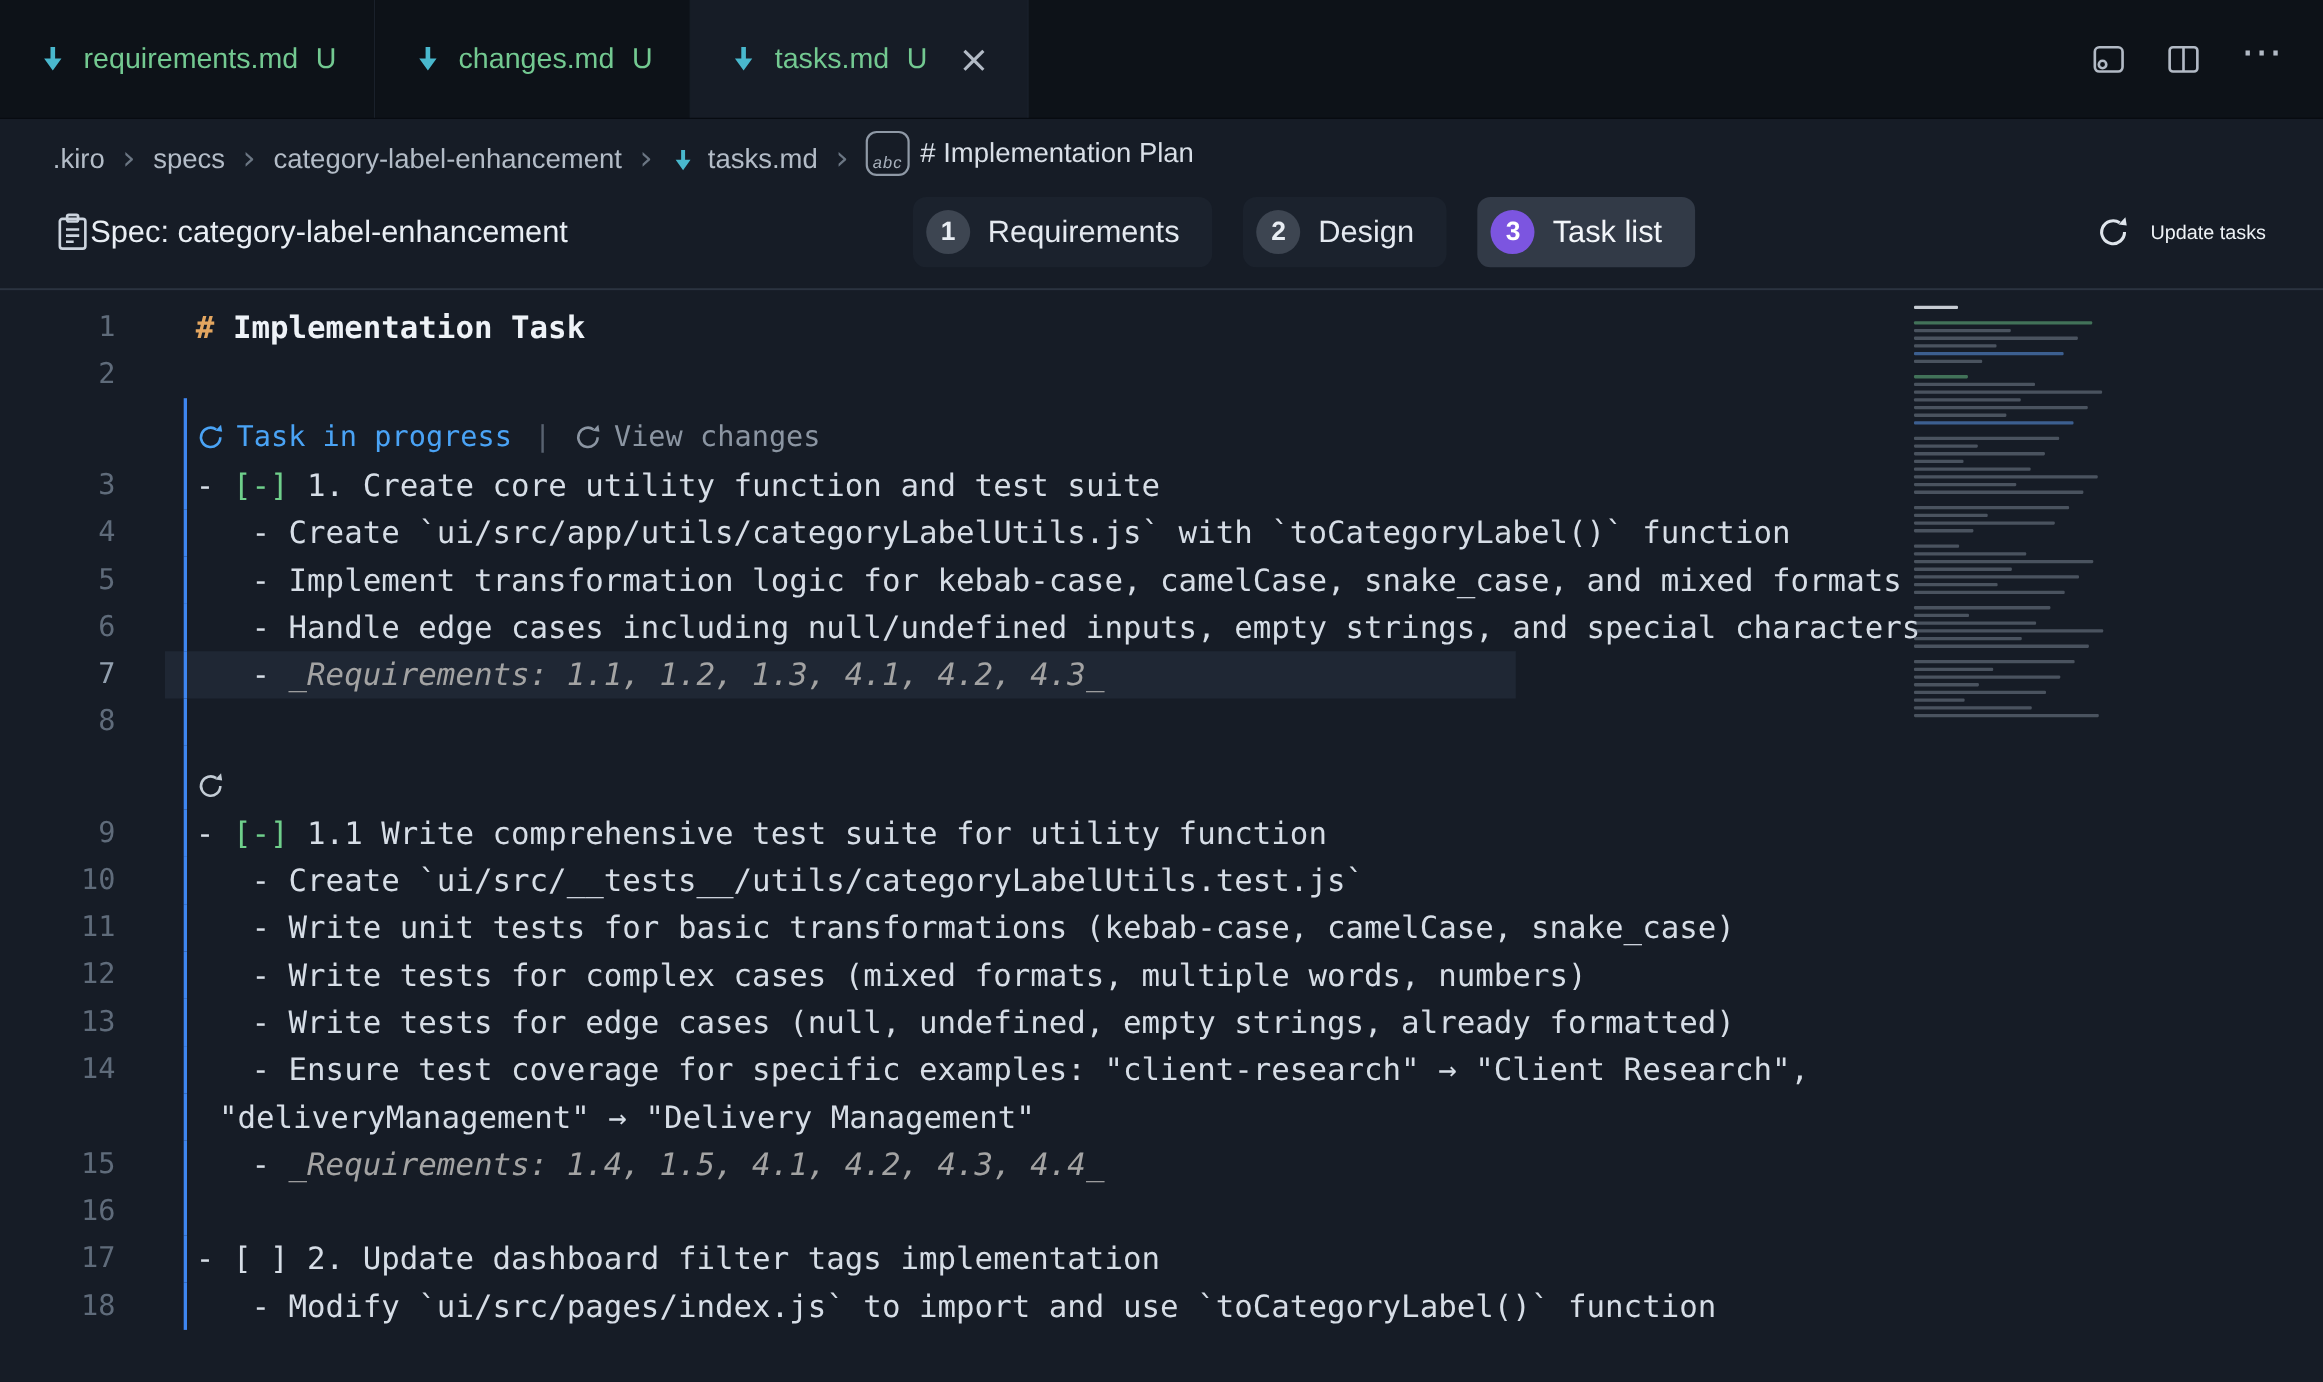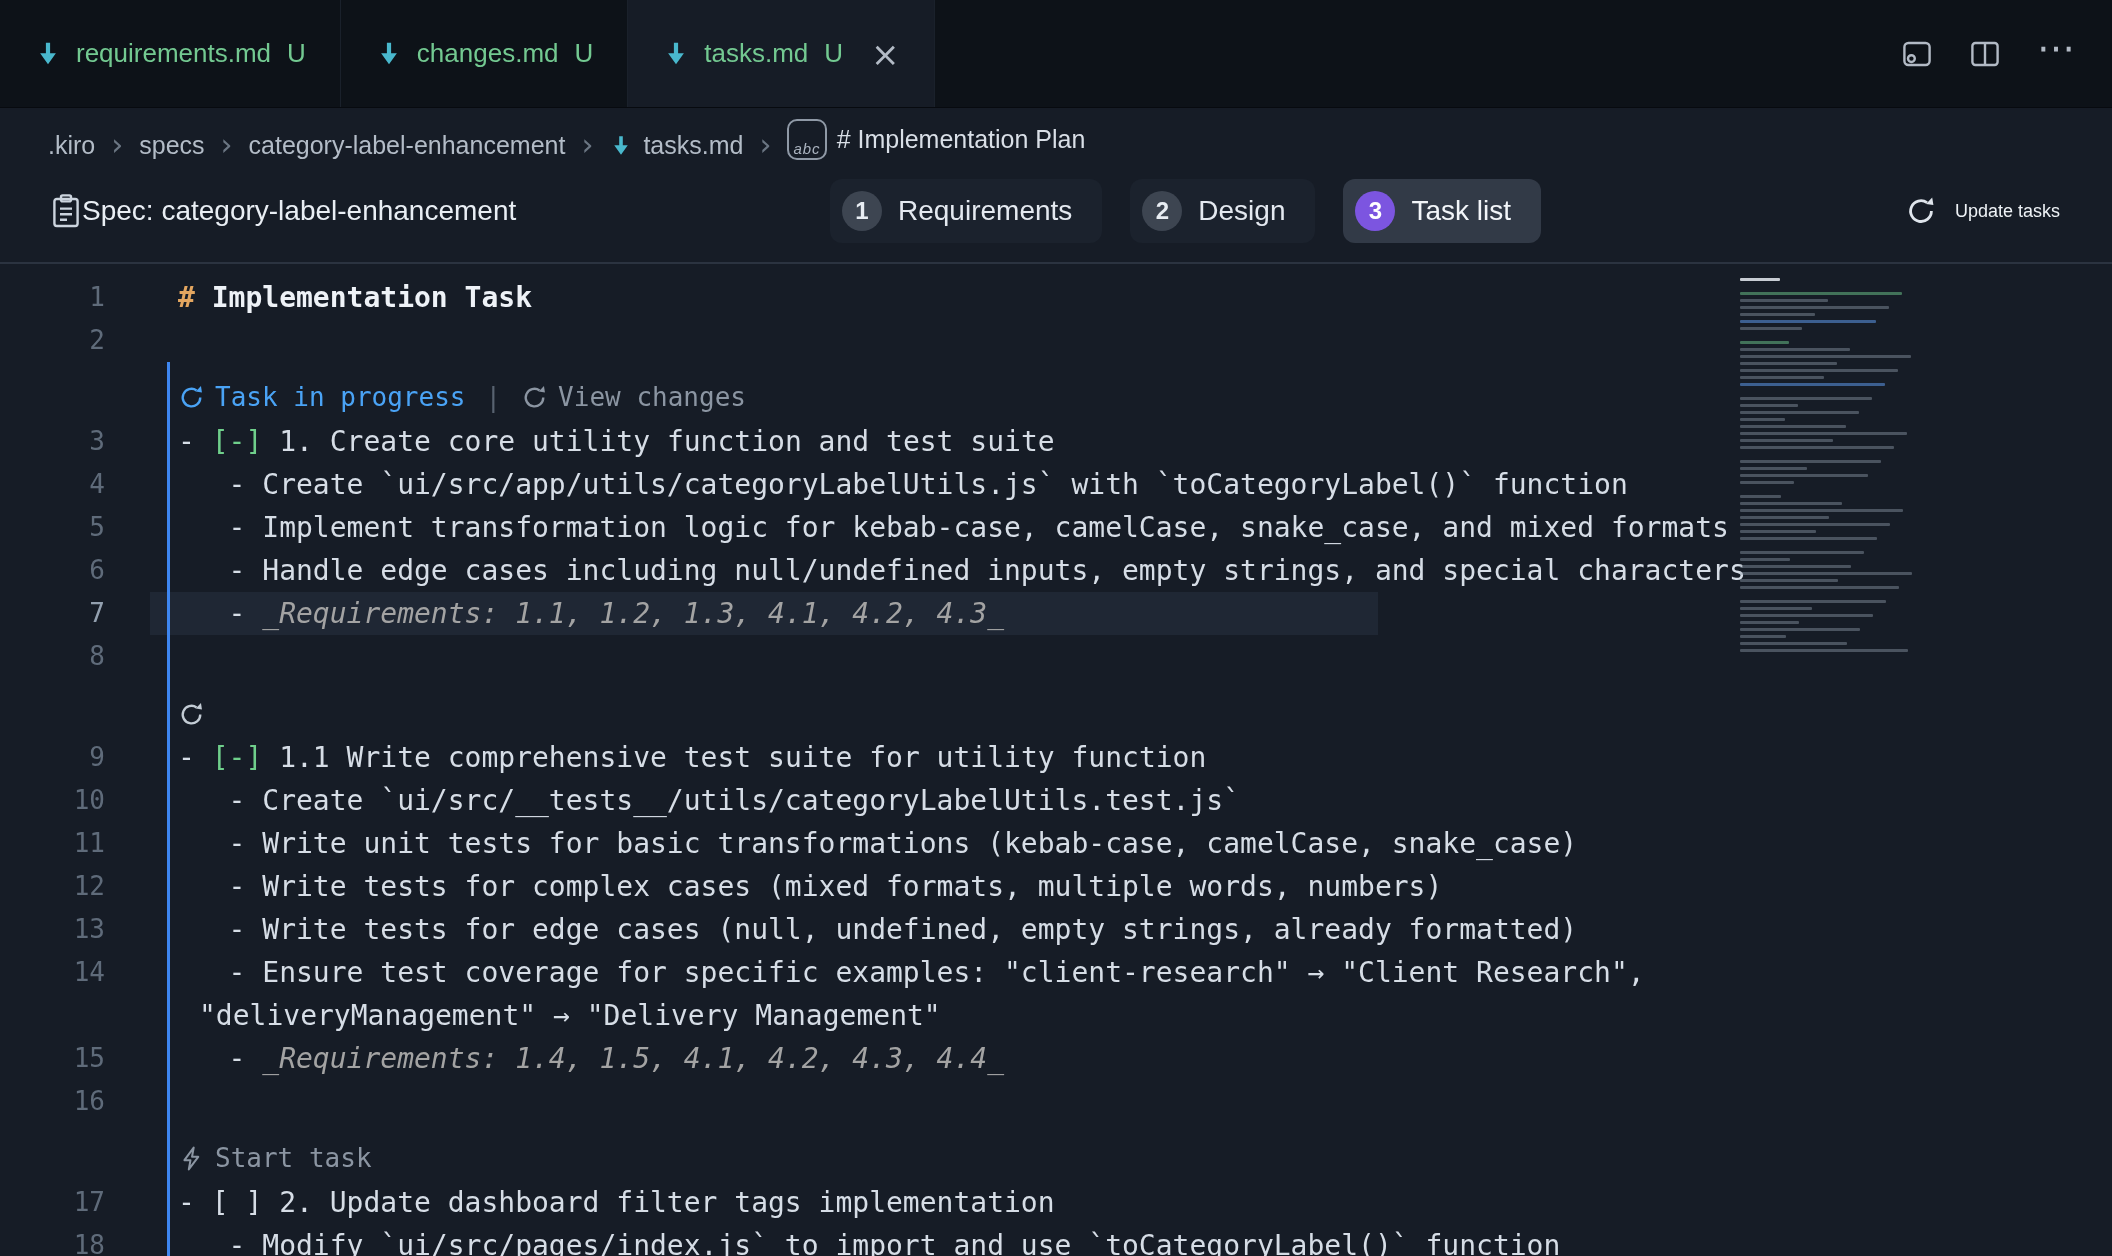--- a/index.html
+++ b/index.html
@@ -262,26 +262,20 @@
         <span class="content"><span class="seg-plain">"deliveryManagement" → "Delivery Management"</span></span>
       </div>
       <div class="row code bar">
         <span class="gutter">15</span>
         <span class="content"><span class="seg-plain">   - </span><span class="seg-req">_Requirements: 1.4, 1.5, 4.1, 4.2, 4.3, 4.4_</span></span>
       </div>
       <div class="row code bar">
         <span class="gutter">16</span>
         <span class="content"></span>
       </div>
-      <div class="row lens bar">
-        <span class="gutter"></span>
-        <span class="content"><span class="lens-item dim"><span class="lens-icon"><svg viewBox="0 0 16 16" fill="none">
-                <path d="M9.3 1.5 3.8 9h3.6l-1 5.5L12 7H8.3l1-5.5z" stroke="currentColor" stroke-width="1.2" stroke-linejoin="round"></path>
-              </svg></span><span>Start task</span></span></span>
-      </div>
       <div class="row code bar">
         <span class="gutter">17</span>
         <span class="content"><span class="seg-plain">- [ ] 2. Update dashboard filter tags implementation</span></span>
       </div>
       <div class="row code bar">
         <span class="gutter">18</span>
         <span class="content"><span class="seg-plain">   - Modify `ui/src/pages/index.js` to import and use `toCategoryLabel()` function</span></span>
       </div>
     </div>
   <div class="minimap">

